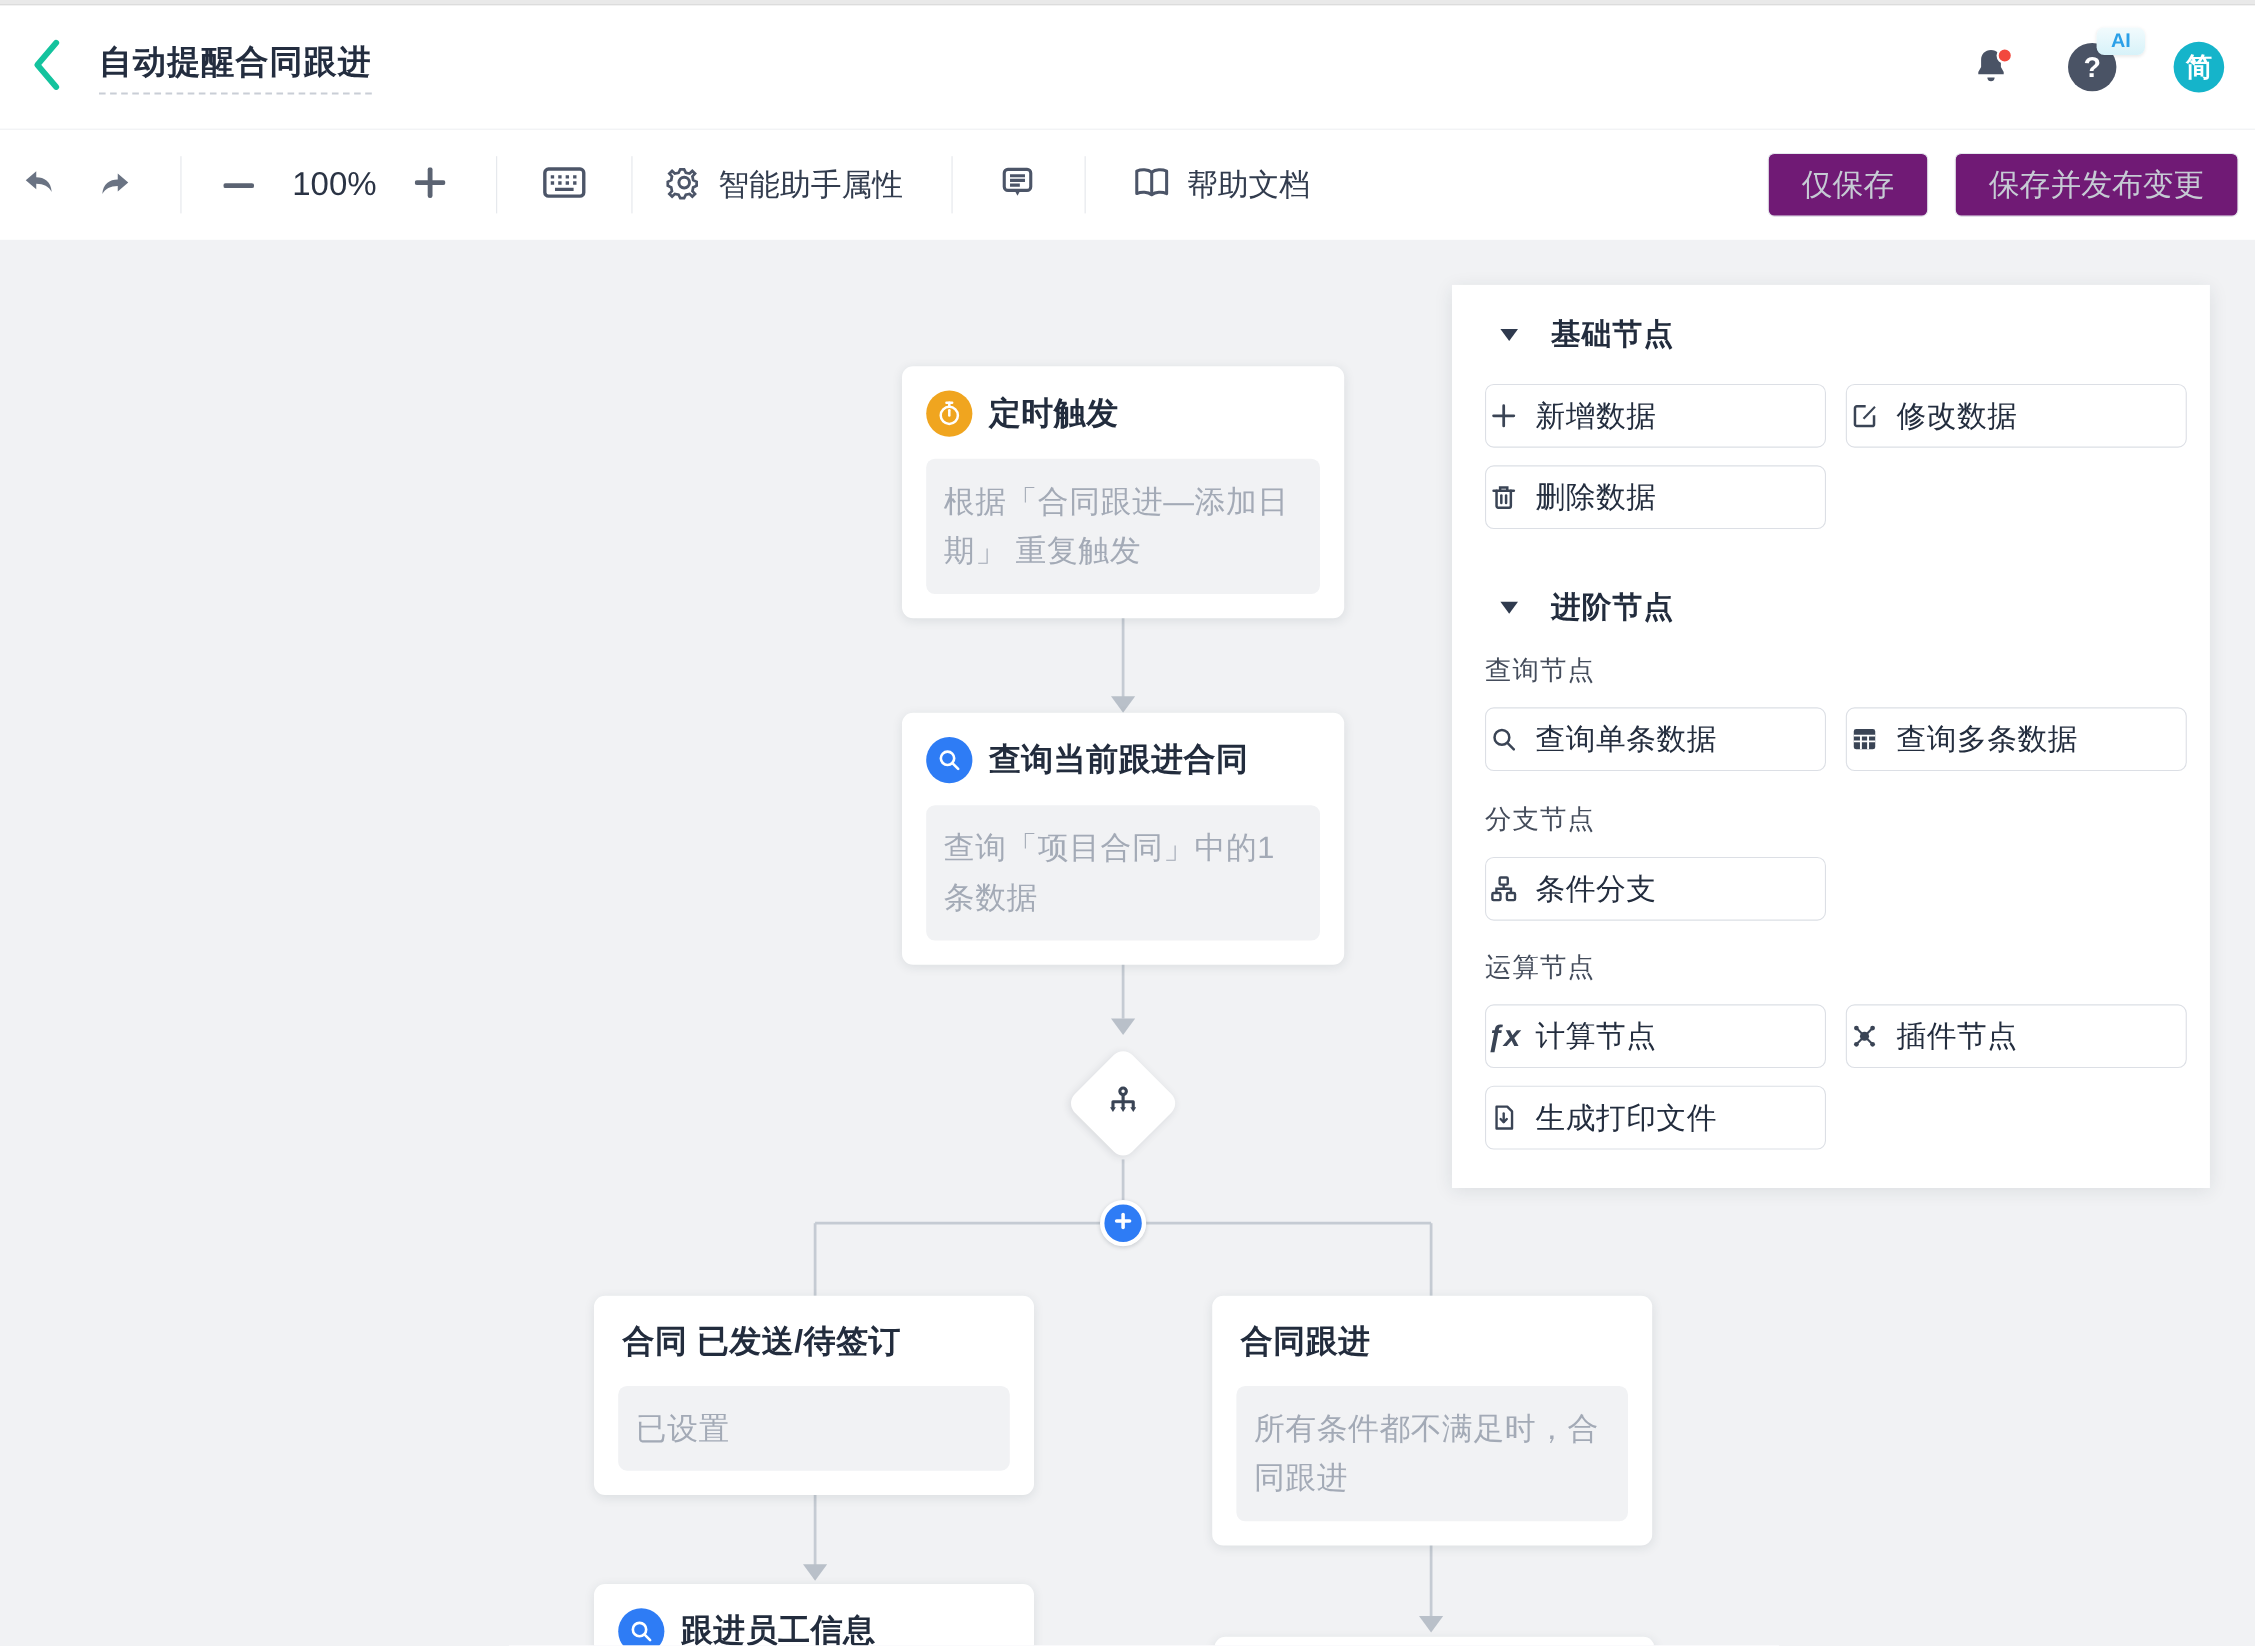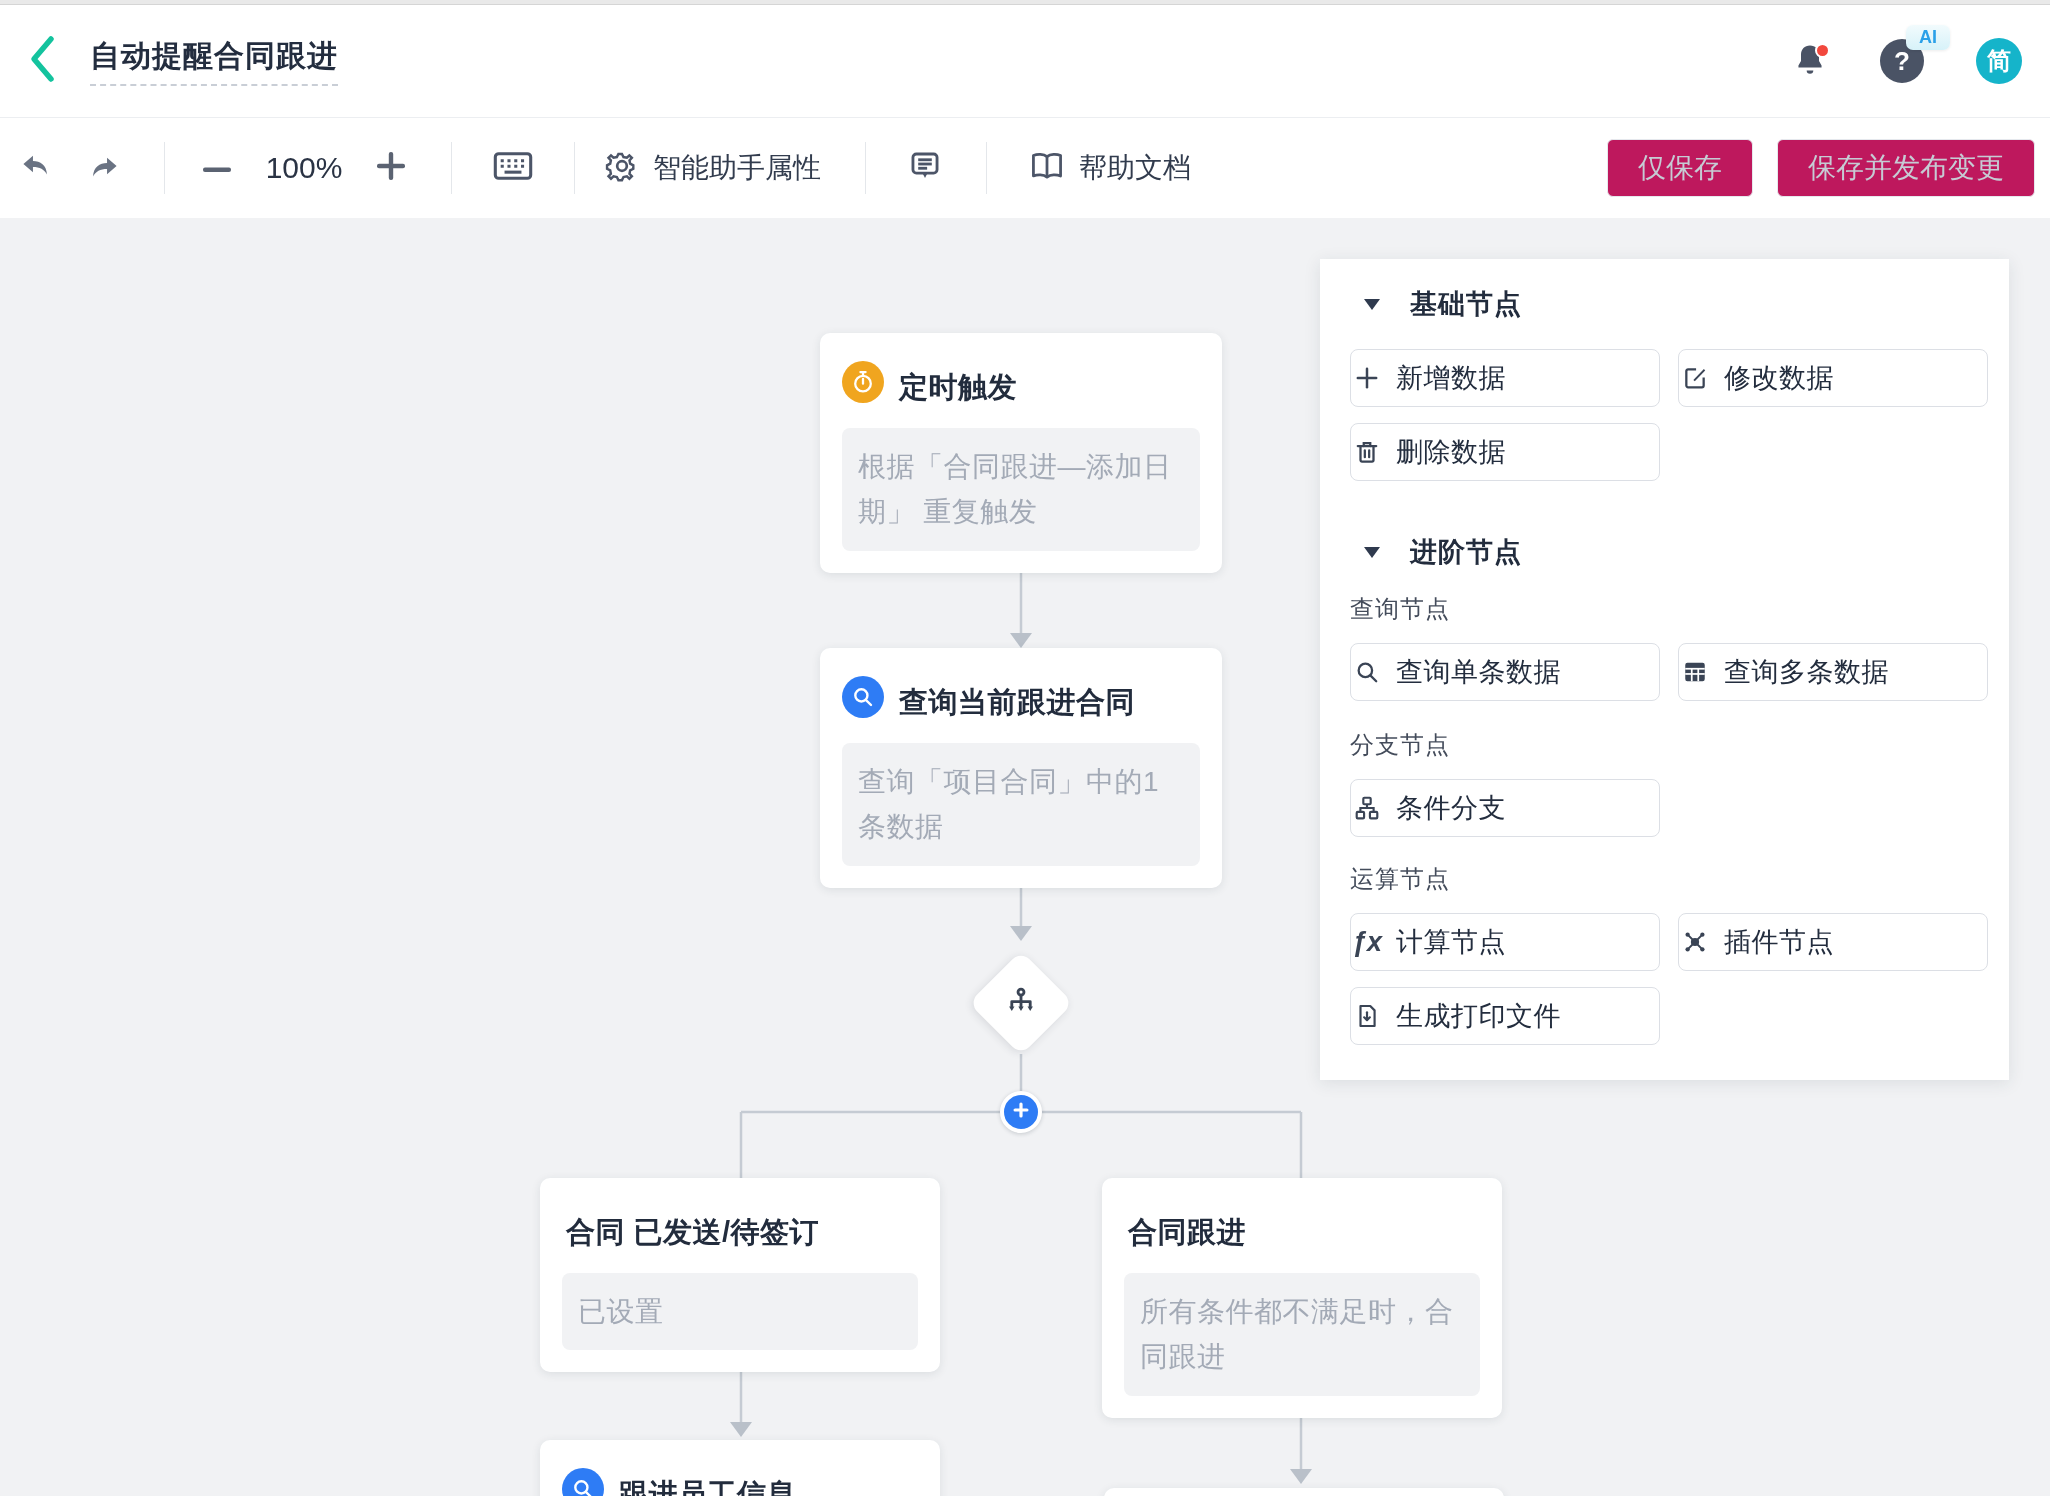--- a/index.html
+++ b/index.html
@@ -34,35 +34,35 @@
   .toolbar { position:absolute; left:0; top:118px; width:2050px; height:100px; background:#fff;
     display:flex; align-items:center; }
   .tb-left { display:flex; align-items:center; }
   .tb-btn { display:flex; align-items:center; justify-content:center; height:60px; cursor:pointer; color:#5b6372; }
   .tb-divider { width:1px; height:52px; background:#e4e7eb; }
   .zoom-val { width:110px; text-align:center; font-size:30px; color:#2a3344; }
   .tb-label { font-size:28px; color:#323c4e; margin-left:14px; }
   .tb-group { display:flex; align-items:center; cursor:pointer; }
   .tb-right { margin-left:auto; margin-right:15px; display:flex; gap:24px; }
   .save-btn { height:58px; padding:0 30px; border:1.5px solid #e5e8ed; border-radius:6px;
-    background:#be185d; color:#c6cbd4; font-size:28px; display:flex; align-items:center; }
+    background:#701a75; color:#c6cbd4; font-size:28px; display:flex; align-items:center; }
 
   
   .canvas { position:absolute; left:0; top:218px; width:2050px; height:1278px;
     background:#f1f2f4; overflow:hidden; }
   .connectors { position:absolute; left:0; top:0; z-index:0; }
 
   .flow-node { position:absolute; background:#fff; border-radius:10px;
     box-shadow:0 2px 10px rgba(31,45,61,.10); padding:22px; z-index:2; cursor:pointer; }
   .node-head { display:flex; align-items:center; }
   .node-icon { width:42px; height:42px; border-radius:50%; flex:0 0 42px;
     display:flex; align-items:center; justify-content:center; }
   .node-icon.orange { background:#f0a51f; }
   .node-icon.blue { background:#2e7cf5; }
-  .node-title { margin-left:15px; font-size:29px; font-weight:700; color:#222c3d; letter-spacing:0.5px;margin-top:13px; }
+  .node-title { margin-left:15px; font-size:29px; font-weight:700; color:#222c3d; letter-spacing:0.5px; }
   .node-title.noicon { margin-left:4px; }
   .node-desc { margin-top:20px; background:#f1f2f4; border-radius:8px; padding:16px 16px;
     font-size:28px; line-height:1.62; color:#a3aab6; letter-spacing:0.5px; }
 
   .diamond { position:absolute; left:984px; top:748px; width:74px; height:74px; background:#fff;
     border-radius:12px; transform:rotate(45deg); box-shadow:0 2px 8px rgba(31,45,61,.12); z-index:2;
     display:flex; align-items:center; justify-content:center; cursor:pointer; }
   .diamond-inner { transform:rotate(-45deg); display:flex; }
 
   .plus-btn { position:absolute; left:1000px; top:873px; width:42px; height:42px; border-radius:50%;

